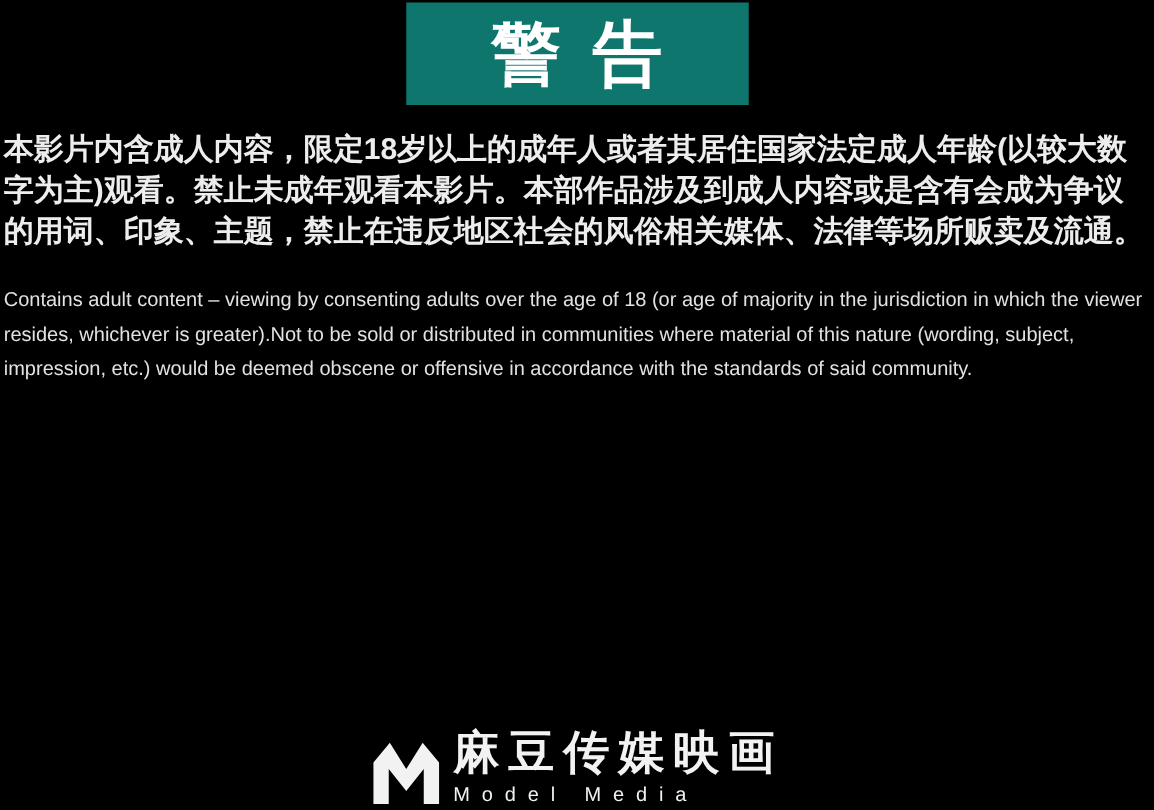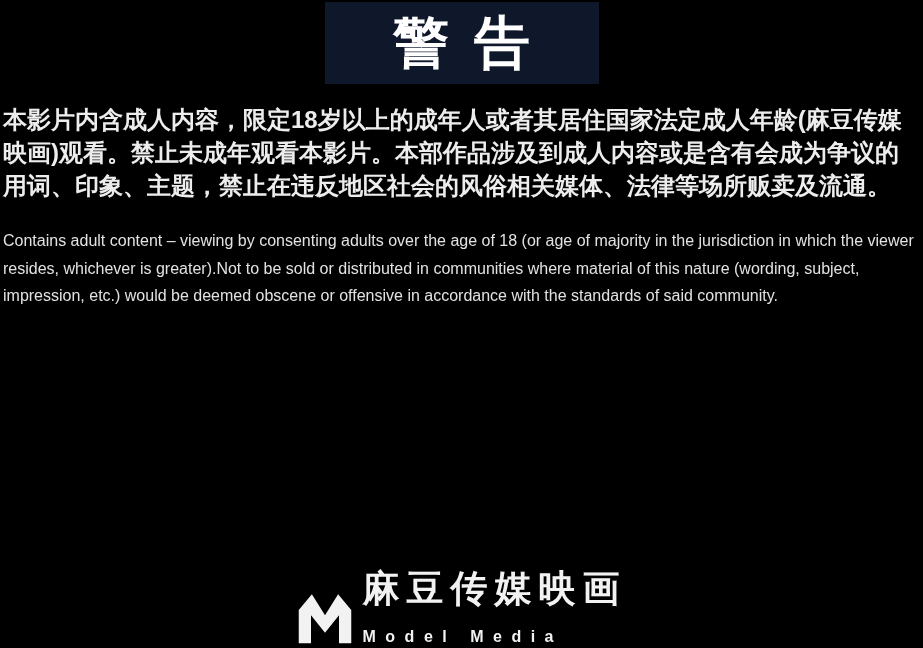--- a/index.html
+++ b/index.html
@@ -15,21 +15,21 @@
     flex-direction: column;
   }
   .banner-row {
     display: flex;
     justify-content: center;
     margin-top: 2px;
   }
   .warning-banner {
     width: 274px;
     height: 82px;
-    background: #0f172a;
+    background: #0f766e;
     display: flex;
     align-items: center;
     justify-content: center;
   }
   .warning-banner .banner-label {
     color: #ffffff;
     font-size: 56px;
     font-weight: bold;
     letter-spacing: 0.45em;
     text-indent: 0.45em;
@@ -75,40 +75,40 @@
     color: #f2f2f2;
     font-size: 37px;
     font-weight: bold;
     letter-spacing: 7px;
     line-height: 1.1;
     white-space: nowrap;
   }
   .brand-en {
     color: #f2f2f2;
     font-size: 16px;
-    font-weight: bold;
+    font-weight: normal;
     letter-spacing: 9.5px;
     line-height: 1;
-    margin-top: 19px;
+    margin-top: 6px;
     white-space: nowrap;
   }
 </style>
 </head>
 <body>
 
 <div class="stage">
 
   <div class="banner-row">
     <div class="warning-banner">
       <span class="banner-label">警告</span>
     </div>
   </div>
 
   <div class="warning-body">
-    <p class="warning-text-zh">本影片内含成人内容，限定18岁以上的成年人或者其居住国家法定成人年龄(麻豆传媒映画)观看。禁止未成年观看本影片。本部作品涉及到成人内容或是含有会成为争议的用词、印象、主题，禁止在违反地区社会的风俗相关媒体、法律等场所贩卖及流通。</p>
+    <p class="warning-text-zh">本影片内含成人内容，限定18岁以上的成年人或者其居住国家法定成人年龄(以较大数字为主)观看。禁止未成年观看本影片。本部作品涉及到成人内容或是含有会成为争议的用词、印象、主题，禁止在违反地区社会的风俗相关媒体、法律等场所贩卖及流通。</p>
 
     <p class="warning-text-en">Contains adult content – viewing by consenting adults over the age of 18 (or age of majority in the jurisdiction in which the viewer resides, whichever is greater).Not to be sold or distributed in communities where material of this nature (wording, subject, impression, etc.) would be deemed obscene or offensive in accordance with the standards of said community.</p>
 
   </div>
 
   <div class="footer-logo">
     <span>
       <svg class="logo-mark" viewBox="0 0 64 60" xmlns="http://www.w3.org/2000/svg">
         <polygon fill="#f2f2f2" points="2,22 17,4 32,28 47,4 62,22 62,60 48,60 48,28 32,48 16,28 16,60 2,60"></polygon>
       </svg>

